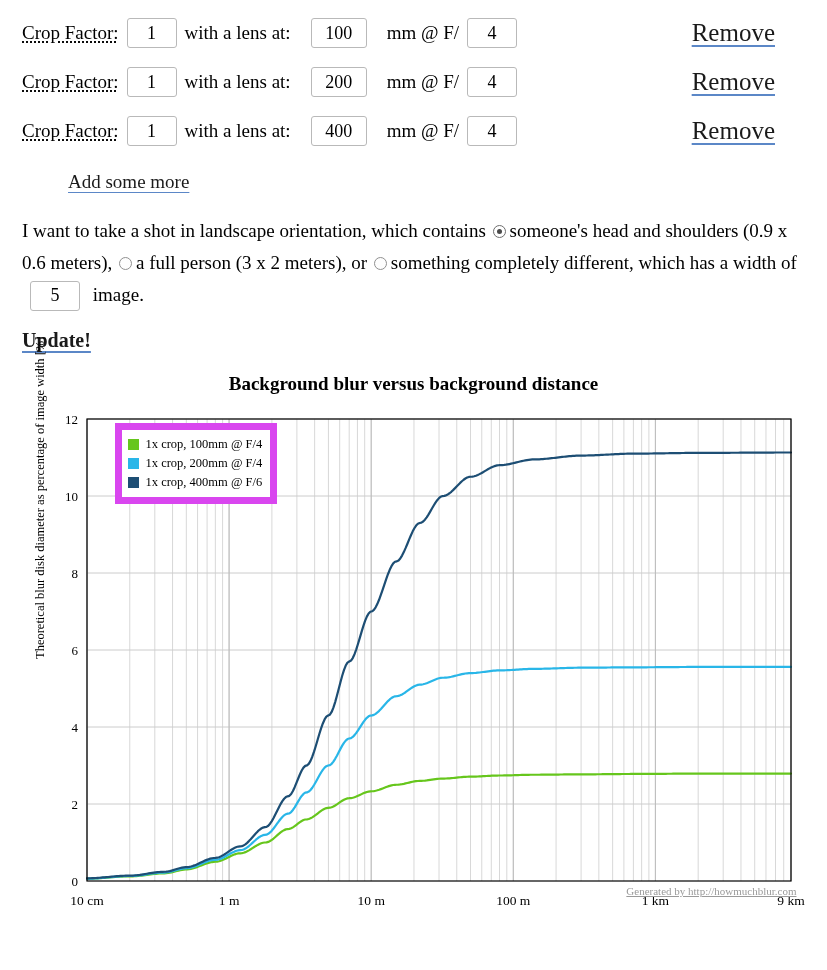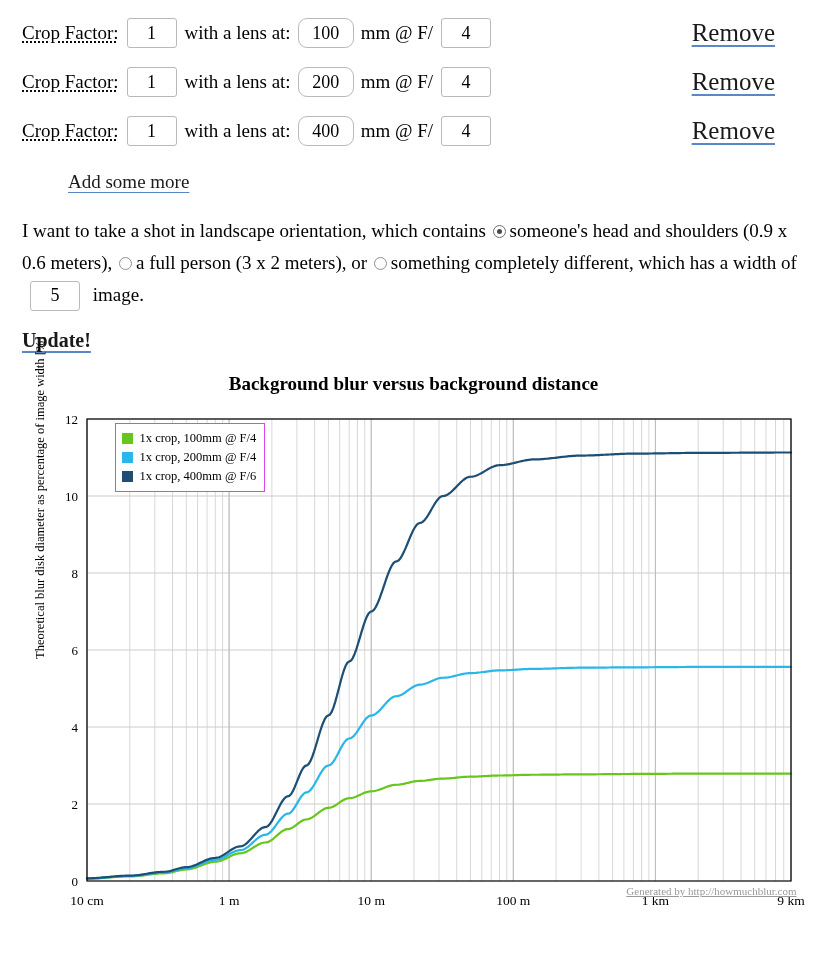--- a/index.html
+++ b/index.html
@@ -44,21 +44,21 @@
     text-align: center;
     border: 1px solid #b9b9b9;
     border-radius: 3px;
     background: #fff;
     color: #000;
     height: 30px;
     box-sizing: border-box;
     outline: none;
   }
   input.w-small { width: 50px; margin: 0 8px; }
-  input.w-mid { width: 56px; margin: 0 7px; border-radius: 9px; }
+  input.w-mid { width: 56px; margin: 0 20px; }
   .remove-link {
     margin-left: auto;
     font-size: 25px;
     color: #1a1a1a;
     text-decoration: underline;
     text-decoration-color: #5b87c7;
     text-underline-offset: 4px;
     cursor: pointer;
     padding-right: 30px;
   }
@@ -137,21 +137,21 @@
     transform-origin: left top;
     font-size: 12.5px;
     white-space: nowrap;
     font-family: "Liberation Serif", serif;
   }
   .legend {
     position: absolute;
     left: 96px;
     top: 14px;
     background: #ffffff;
-    border: 1px solid #d946ef;
+    border: 7px solid #d946ef;
     padding: 5px 8px 5px 6px;
     font-size: 12.5px;
     line-height: 19px;
     font-family: "Liberation Serif", serif;
   }
   .legend-item {
     display: flex;
     align-items: center;
     white-space: nowrap;
   }

